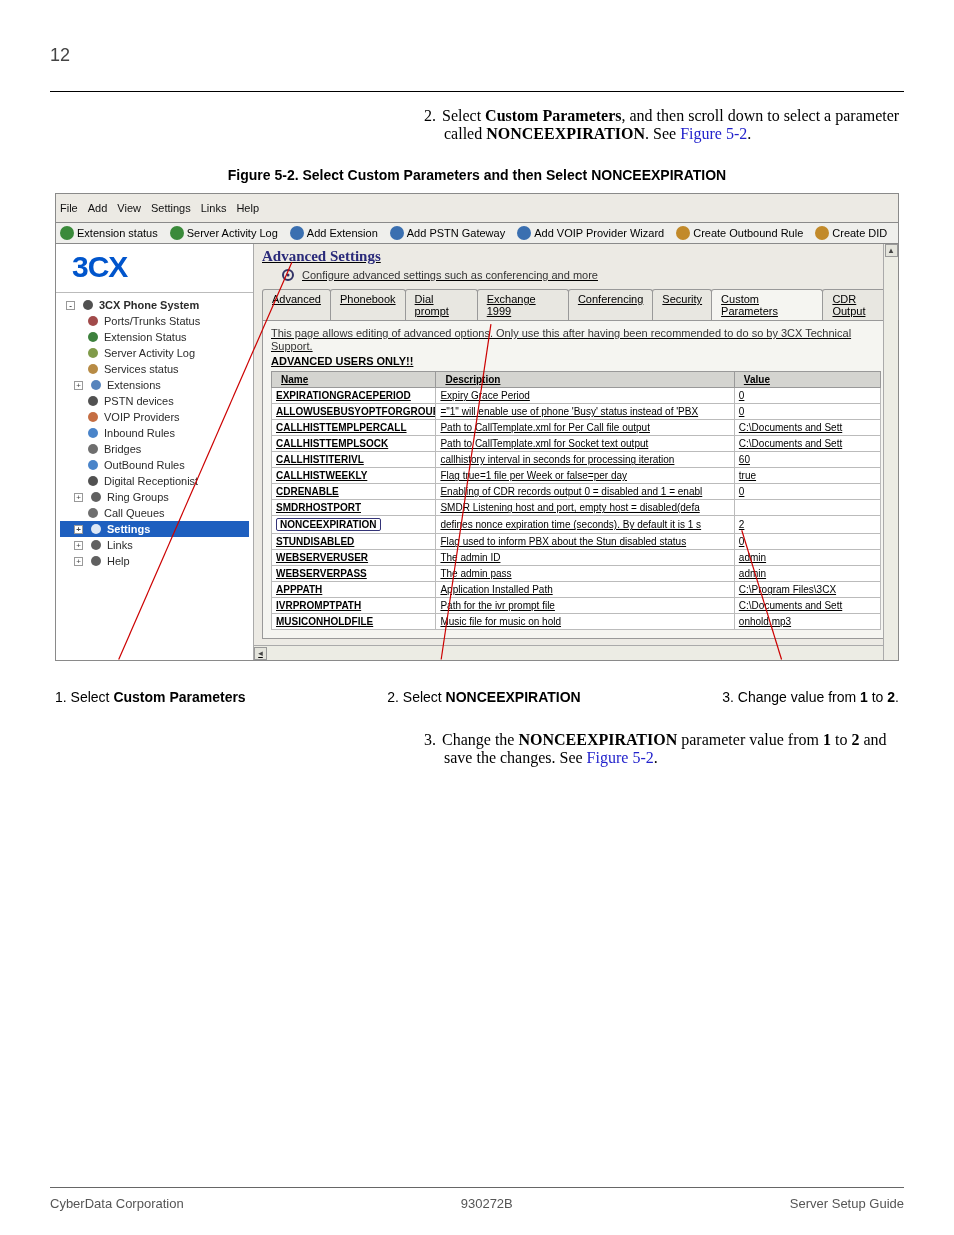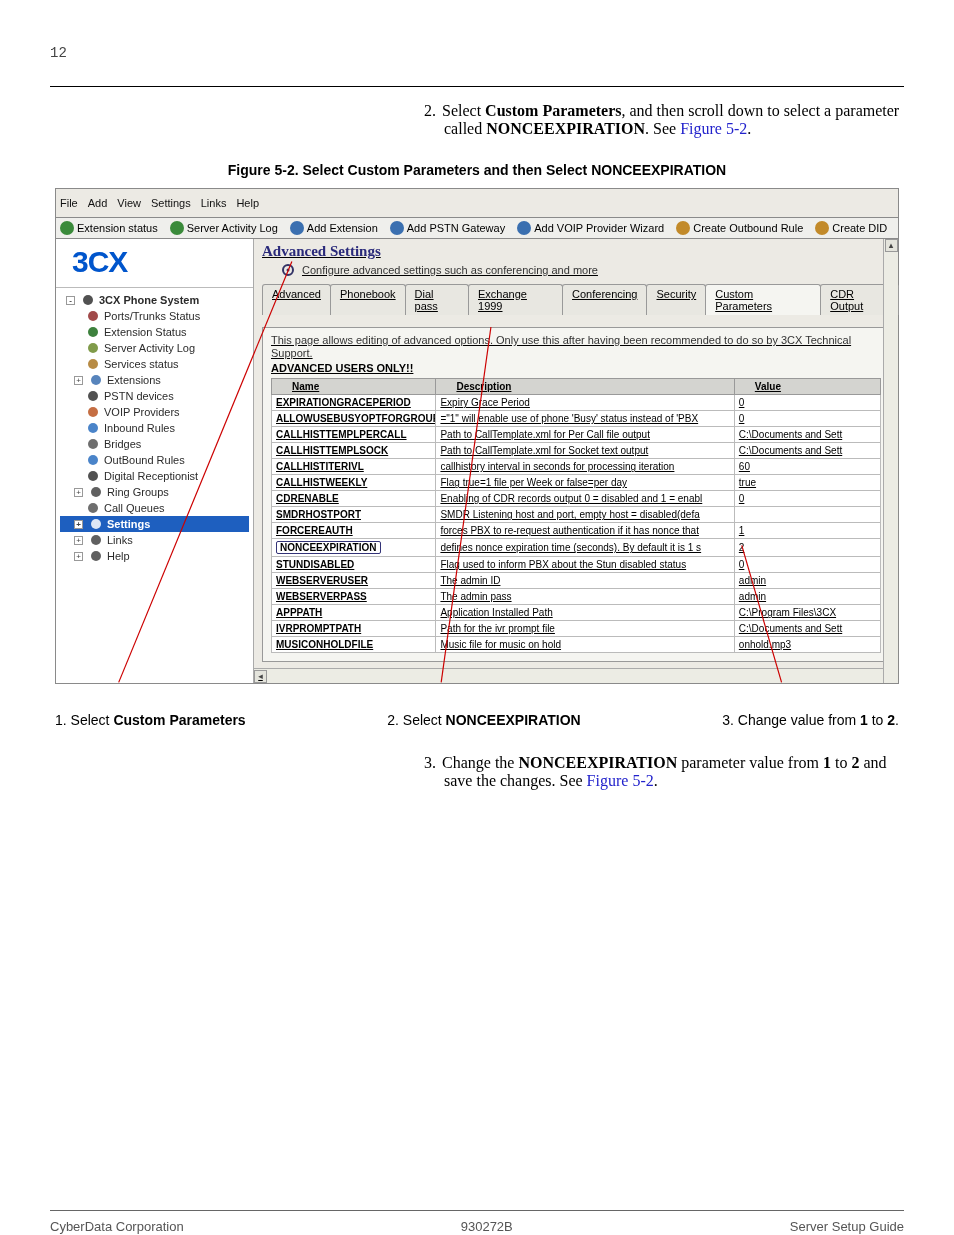--- a/index.html
+++ b/index.html
@@ -8,22 +8,22 @@
     font-family: "Times New Roman", serif;
     background: #fff;
     color: #000;
   }
   .page {
     width: 954px;
     margin: 0 auto;
     padding: 45px 50px 30px 50px;
   }
   .page-number {
-    font-family: Liberation Mono, monospace;
-    font-size: 14px;
+    font-family: Liberation Sans, sans-serif;
+    font-size: 18px;
     color: #444;
     margin: 0 0 25px 0;
   }
   .top-rule {
     border: 0;
     border-top: 1px solid #000;
     margin: 0 0 15px 0;
     width: 100%;
   }
   .instruction-list {
@@ -154,41 +154,41 @@
     margin-right: -1px;
     border-radius: 3px 3px 0 0;
   }
   .tab.active {
     background: #f5f5f1;
     position: relative;
     z-index: 2;
   }
   .tab-body {
     border: 1px solid #999;
-    margin: 12px 8px 6px 8px;
+    margin: 0 8px 6px 8px;
     background: #f5f5f1;
     padding: 6px 8px 8px 8px;
     font-size: 11px;
     flex: 1;
     position: relative;
   }
   .warn { color: #333; margin-bottom: 2px; line-height: 1.2; }
   .warn-b { font-weight: bold; margin-bottom: 4px; }
   .params-table {
     width: 100%;
     border-collapse: collapse;
     background: #fff;
     font-size: 10px;
     table-layout: fixed;
   }
   .params-table th {
     background: #d4d4d0;
     font-weight: bold;
     text-align: left;
-    padding: 2px 20px;
+    padding: 2px 9px;
     border: 1px solid #999;
   }
   .params-table td {
     padding: 2px 4px;
     border: 1px solid #bbb;
     white-space: nowrap;
     overflow: hidden;
   }
   .params-table td:first-child { font-weight: bold; }
   .row-boxed td:first-child span {
@@ -398,21 +398,21 @@
         <div class="main-sub">
           <svg class="tools-icon" viewBox="0 0 16 16">
               <circle cx="8" cy="8" r="5" fill="none" stroke="#336" stroke-width="2"></circle>
               <circle cx="8" cy="8" r="1.5" fill="#336"></circle>
             </svg>
           <span>Configure advanced settings such as conferencing and more</span>
         </div>
         <div class="tabs" id="tabs">
             <div class="tab">Advanced</div>
             <div class="tab">Phonebook</div>
-            <div class="tab">Dial pass</div>
+            <div class="tab">Dial prompt</div>
             <div class="tab">Exchange 1999</div>
             <div class="tab">Conferencing</div>
             <div class="tab">Security</div>
             <div class="tab active">Custom Parameters</div>
             <div class="tab">CDR Output</div>
           </div>
         <div class="tab-body">
           <div class="warn">This page allows editing of advanced options. Only use this after having been recommended to do so by 3CX Technical Support.</div>
           <div class="warn-b">ADVANCED USERS ONLY!!</div>
           <table class="params-table" id="params-table">
@@ -462,25 +462,20 @@
                 <tr>
                   <td>CDRENABLE</td>
                   <td>Enabling of CDR records output 0 = disabled and 1 = enabl</td>
                   <td>0</td>
                 </tr>
                 <tr>
                   <td>SMDRHOSTPORT</td>
                   <td>SMDR Listening host and port, empty host = disabled(defa</td>
                   <td></td>
                 </tr>
-                <tr>
-                  <td>FORCEREAUTH</td>
-                  <td>forces PBX to re-request authentication if it has nonce that</td>
-                  <td>1</td>
-                </tr>
                 <tr class="row-boxed">
                   <td><span>NONCEEXPIRATION</span></td>
                   <td>defines nonce expiration time (seconds). By default it is 1 s</td>
                   <td>2</td>
                 </tr>
                 <tr>
                   <td>STUNDISABLED</td>
                   <td>Flag used to inform PBX about the Stun disabled status</td>
                   <td>0</td>
                 </tr>

